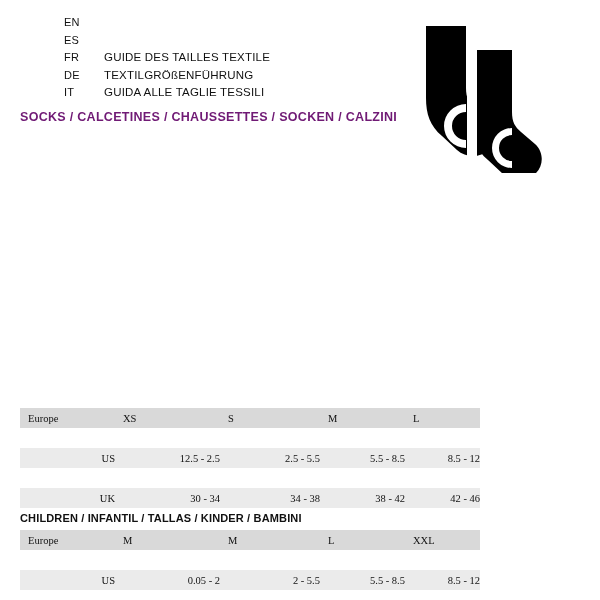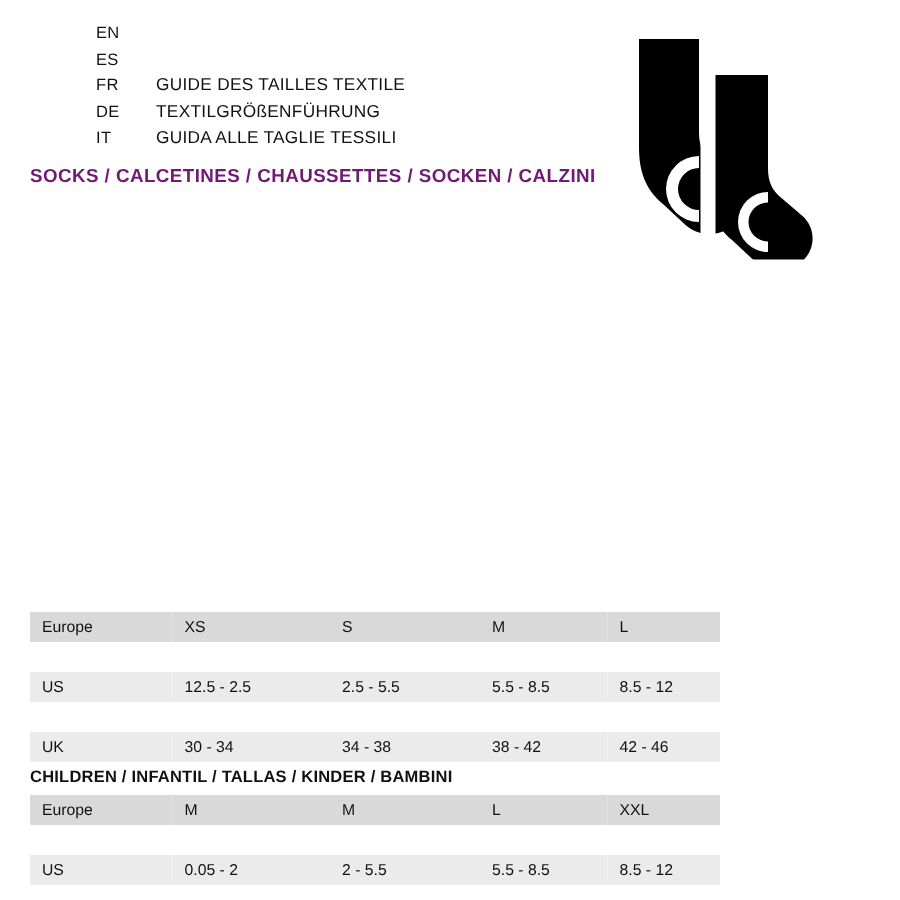--- a/index.html
+++ b/index.html
@@ -82,34 +82,36 @@
     font-weight: bold;
     letter-spacing: 0.15px;
     color: #111;
     margin-bottom: 6px;
   }
 
   table.size-table {
     border-collapse: collapse;
     width: 460px;
     table-layout: fixed;
+    font-family: Liberation Serif, serif;
   }
   table.size-table td {
     font-size: 10.5px;
     color: #111;
     padding: 2px 0 2px 8px;
     height: 16px;
     vertical-align: middle;
     border: none;
   }
   table.size-table tr.head td {
     background: #d9d9d9;
   }
   table.size-table tr.shade td {
     background: #ebebeb;
+    text-align: right;
   }
   table.size-table col.c0 { width: 95px; }
   table.size-table col.c1 { width: 105px; }
   table.size-table col.c2 { width: 100px; }
   table.size-table col.c3 { width: 85px; }
   table.size-table col.c4 { width: 75px; }
 
   .row-sep td {
     height: 1px;
     padding: 0;

